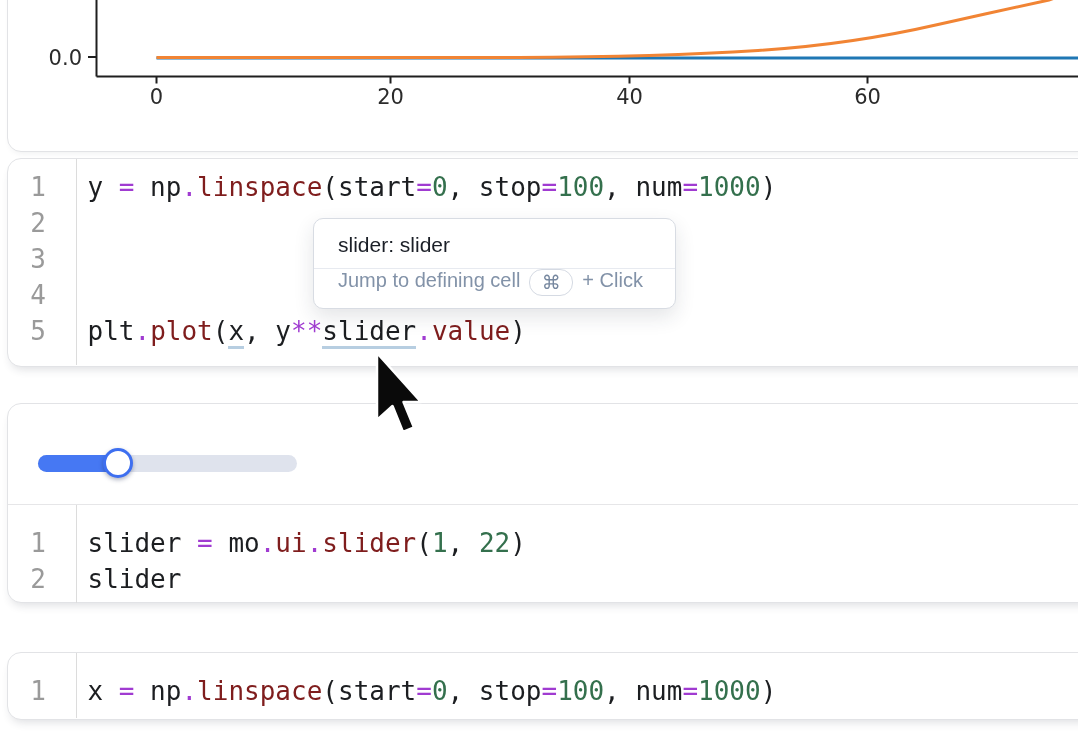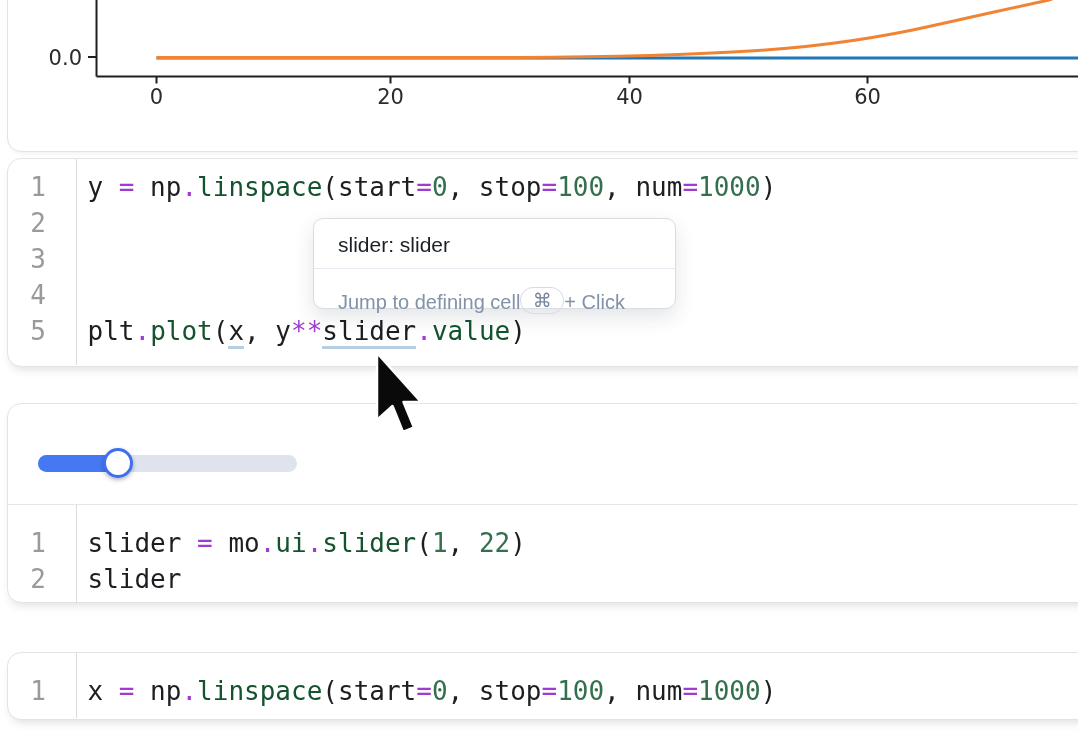--- a/index.html
+++ b/index.html
@@ -30,21 +30,21 @@
     content:"";position:absolute;left:67.5px;top:0;bottom:0;width:1.5px;background:#dcdcdc;
   }
   .pad1{padding:10px 0 16px 0;}
   .pad2{padding:20px 0 6px 0;}
   .pad3{padding:20px 0 9px 0;}
   .code-row{display:flex;height:36px;line-height:36px;white-space:pre;}
   .ln{width:38px;text-align:right;color:#9a9a9a;flex:none;}
   .code-text{padding-left:41.5px;}
   .tok-d{color:#1c1e21;}
   .tok-o{color:#a03bd1;}
-  .tok-f{color:#14532d;}
+  .tok-f{color:#7f1d1d;}
   .tok-n{color:#34704d;}
   .tok-u{color:#1c1e21;border-bottom:3.5px solid #b7cee1;}
   
   .output-area{height:100px;border-bottom:1.5px solid #e6e6e8;position:relative;}
   .slider-widget{position:absolute;left:29.5px;top:32px;width:259px;height:54px;}
   .slider-track{
     position:absolute;left:0;top:18.5px;width:259px;height:17px;
     background:#dfe3ed;border-radius:9px;
   }
   .slider-fill{position:absolute;left:0;top:0;height:17px;background:#4678f3;border-radius:9px 0 0 9px;}
@@ -54,21 +54,21 @@
     box-shadow:0 2px 4px rgba(30,40,80,0.35);
   }
   
   .tooltip{
     position:absolute;left:313px;top:218px;width:363px;height:91px;
     background:#fff;border:1.5px solid #d8dce3;border-radius:10px;
     box-shadow:0 8px 20px rgba(30,40,60,0.12);box-sizing:border-box;z-index:40;
   }
   .tt-title{height:49px;line-height:51px;padding:0 24px;font-size:21px;color:#1b1f27;
     border-bottom:1.5px solid #e7eaf0;}
-  .tt-action{height:45px;display:flex;align-items:flex-end;padding:0 24px;
+  .tt-action{height:45px;display:flex;align-items:flex-start;padding:0 24px;gap:9px;
     font-size:20px;color:#8292a8;}
   .kbd{
     display:inline-block;min-width:20px;text-align:center;padding:1px 11px;
     border:1.5px solid #d5dae3;border-radius:13px;color:#76879f;font-size:19px;line-height:23px;
   }
   
   .cursor{position:absolute;left:374px;top:350px;z-index:60;}
 </style>
 </head>
 <body>

